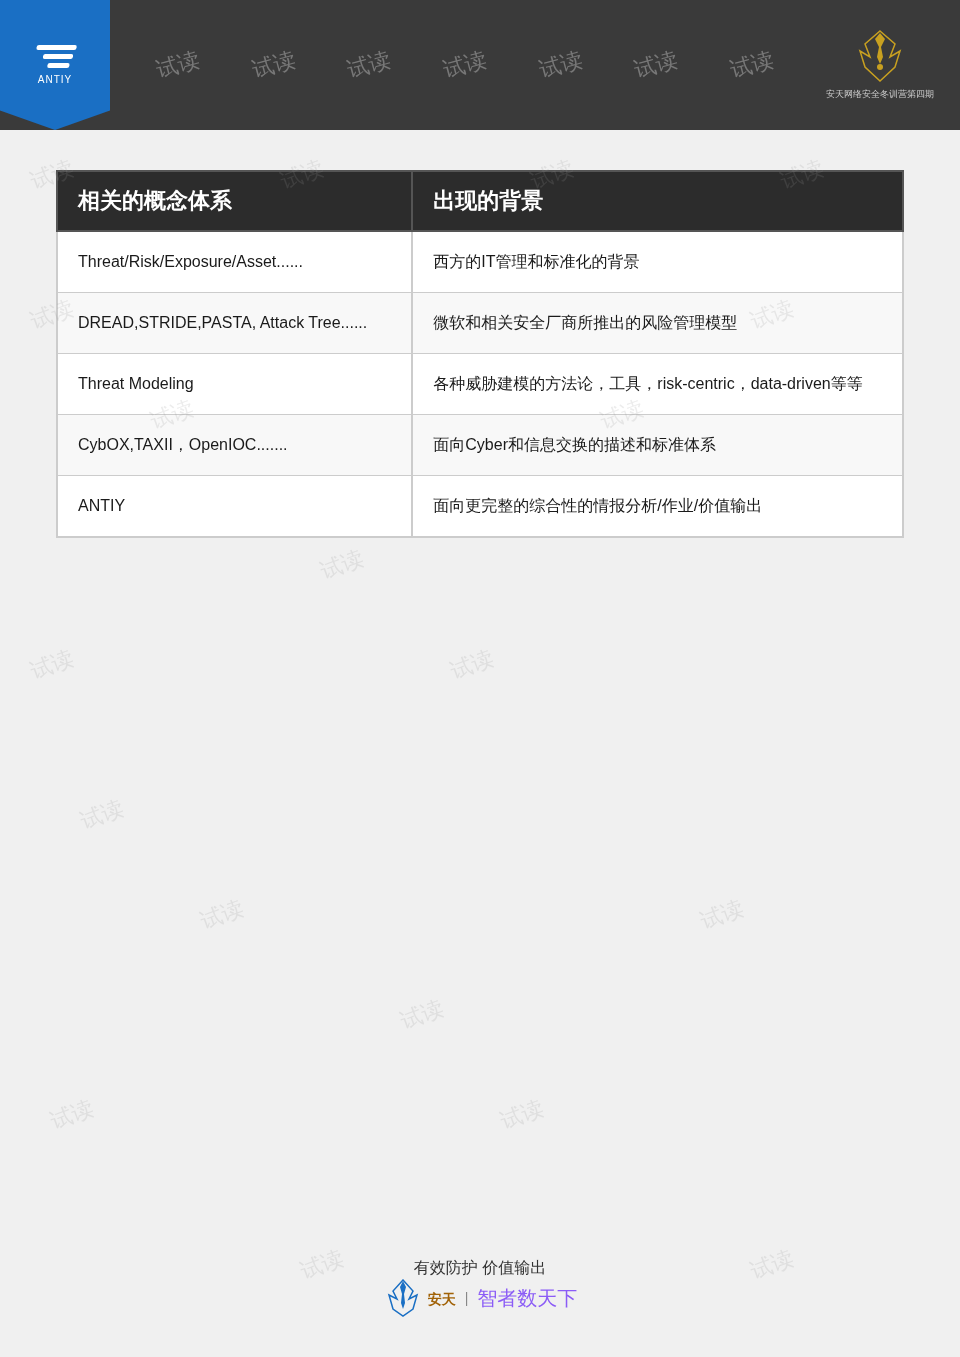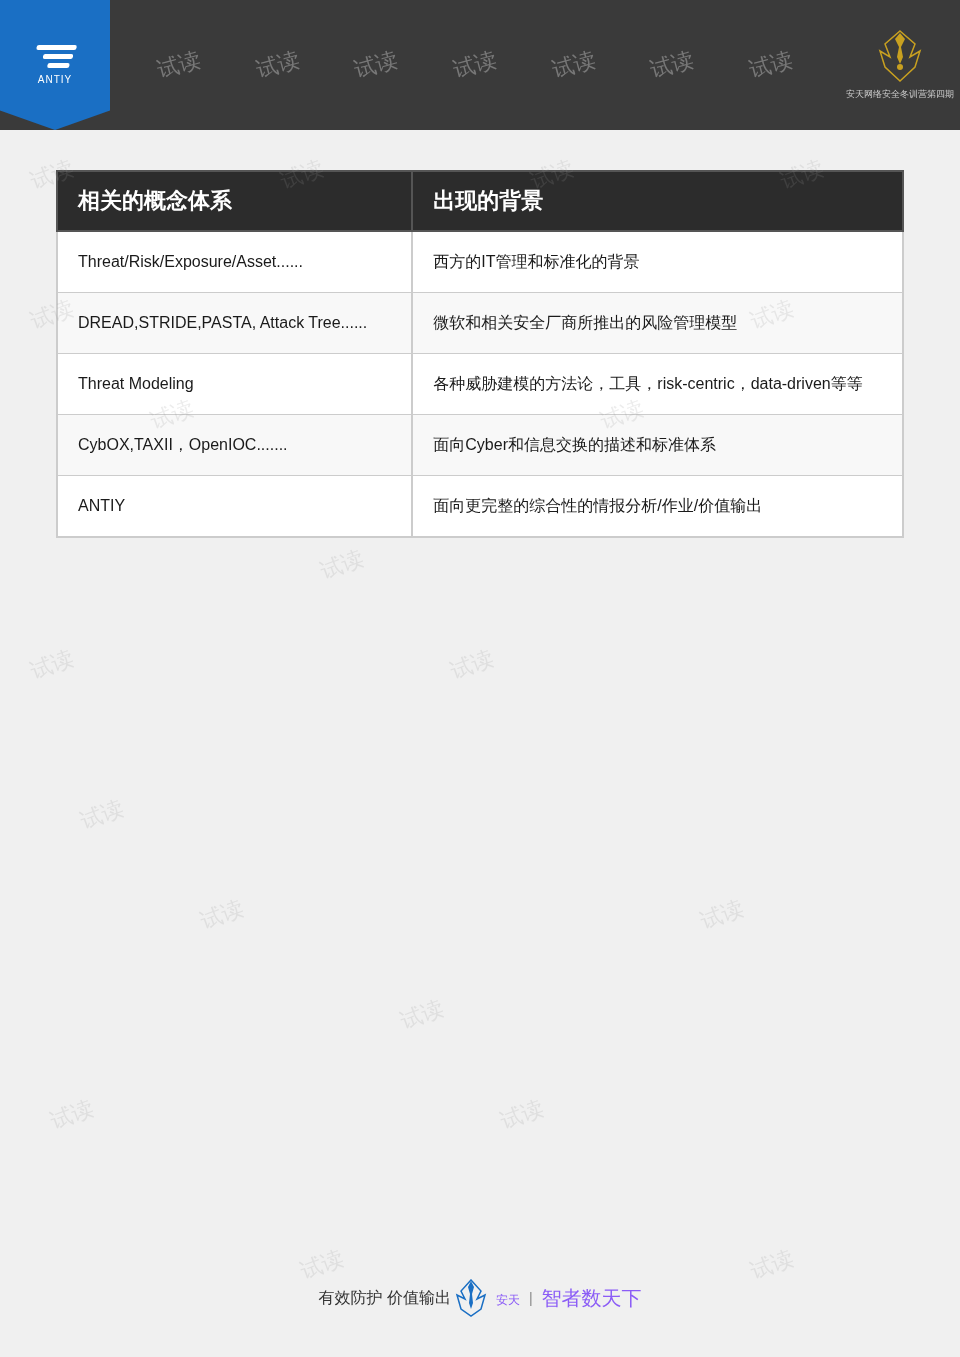--- a/index.html
+++ b/index.html
@@ -57,20 +57,21 @@
       user-select: none;
     }
 
     .header-logo-right {
       width: 120px;
       height: 80px;
       display: flex;
       flex-direction: column;
       align-items: center;
       justify-content: center;
+      margin-right: 20px;
     }
 
     .header-logo-right-text {
       color: #ccc;
       font-size: 9px;
       margin-top: 4px;
       text-align: center;
     }
 
     
@@ -158,20 +159,21 @@
     
     .footer {
       position: absolute;
       bottom: 40px;
       left: 0;
       right: 0;
       display: flex;
       align-items: center;
       justify-content: center;
       padding: 0 50px;
+      flex-direction: column;
     }
 
     .footer-slogan {
       font-size: 16px;
       color: #333;
       font-weight: 500;
     }
 
     .footer-logo {
       display: flex;
@@ -298,18 +300,18 @@
 
 <div class="footer">
   <div class="footer-slogan">有效防护 价值输出</div>
   <div class="footer-logo">
 
     <svg width="40" height="38" viewBox="0 0 40 38">
       <polygon points="20,1 30,12 26,20 34,16 30,30 20,37 10,30 6,16 14,20 10,12" fill="none" stroke="#1a6fc4" stroke-width="1.5"></polygon>
       <polyline points="17,8 20,2 23,8 21,15 22,24 20,30 18,24 19,15 17,8" fill="#1a6fc4"></polyline>
     </svg>
     <span class="footer-logo-text">
-      <span style="color:#8b5cf6; font-size:12px; font-weight:normal;">安天</span>
+      <span style="color:#a16207; font-size:14px; font-weight:bold;">安天</span>
     </span>
     <span style="color:#888; font-size:14px; margin: 0 4px;">|</span>
     <span class="footer-logo-sub">智者数天下</span>
   </div>
 </div>
 
 </body></html>

